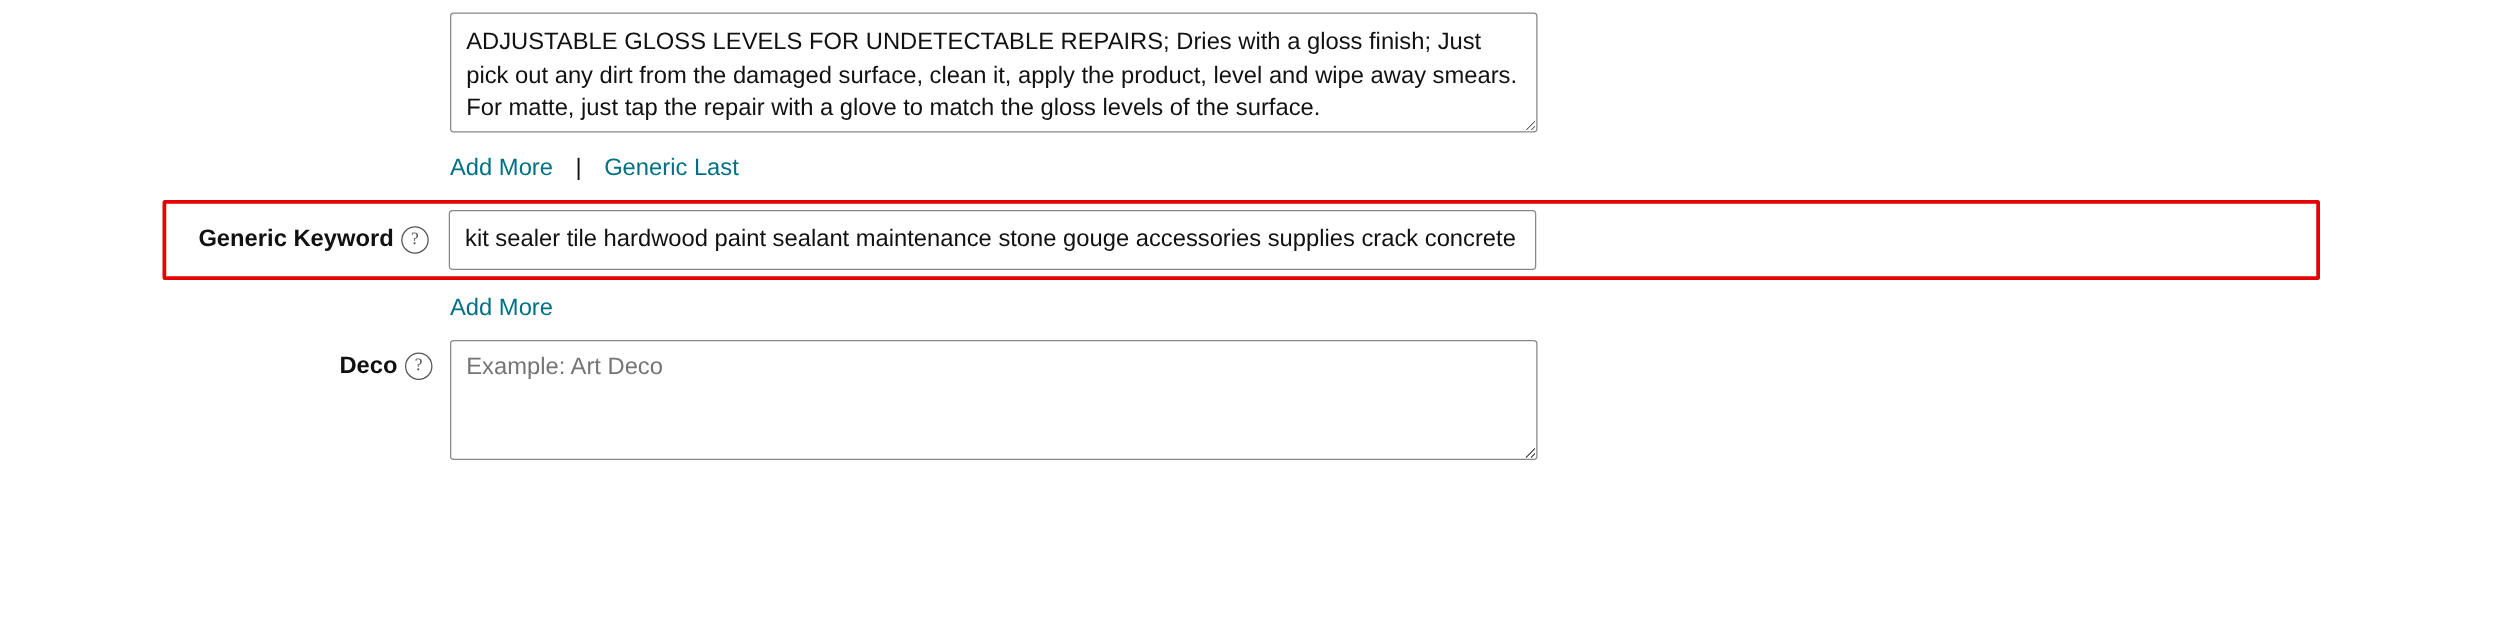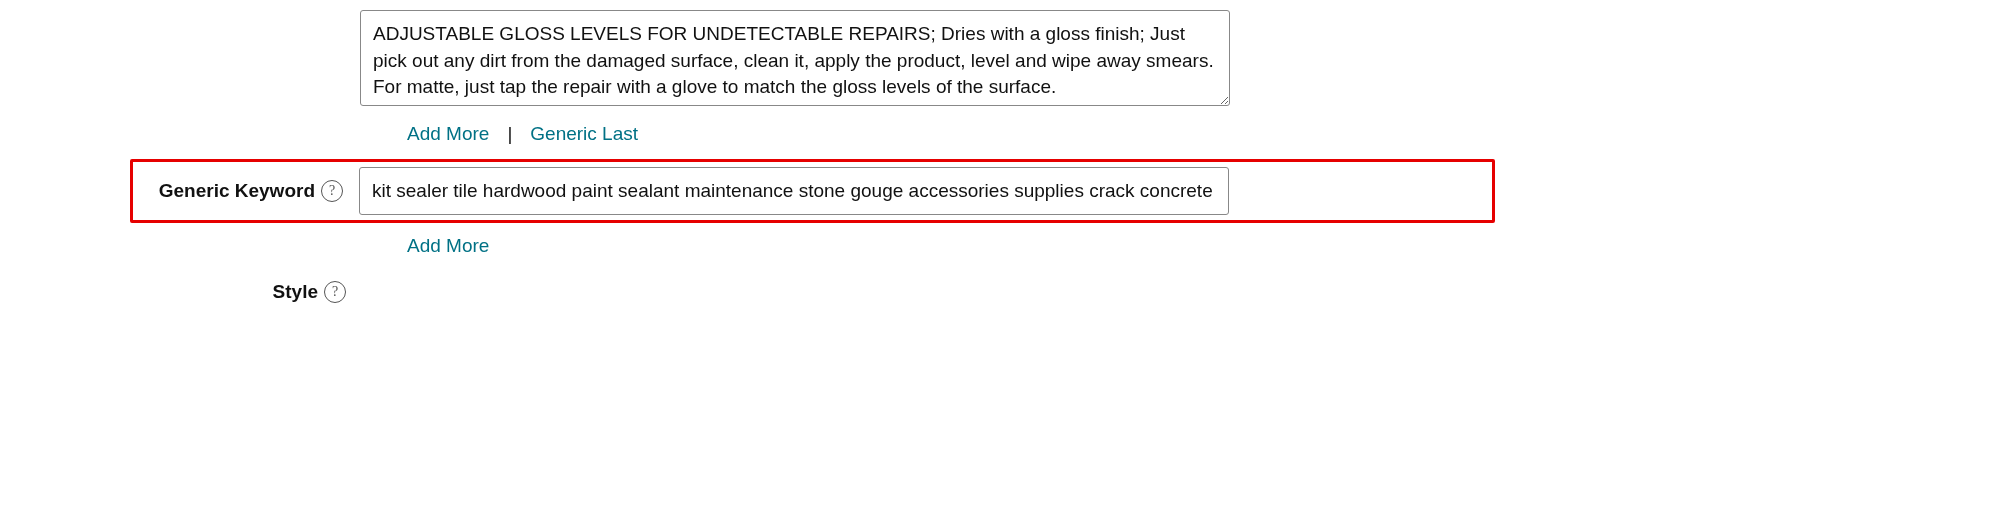--- a/index.html
+++ b/index.html
@@ -56,21 +56,20 @@
     font-size: 19px;
     color: #767676;
     resize: vertical;
     font-family: inherit;
   }
   .actions-row {
     display: flex;
     align-items: center;
     padding: 12px 0 14px 0;
     font-size: 19px;
-    margin-left: 47px;
   }
   .link {
     color: #007185;
     cursor: pointer;
     font-weight: 400;
   }
   .sep {
     margin: 0 18px;
     color: #111;
   }
@@ -88,21 +87,21 @@
     cursor: help;
     font-family: Georgia, serif;
     font-style: normal;
   }
   .highlight-wrap {
     border: 3px solid #e60000;
     border-radius: 2px;
     padding: 5px 6px;
     margin-left: -230px;
     padding-left: 226px;
-    width: 1365px;
+    width: 1726px;
     display: flex;
     align-items: center;
   }
   .highlight-wrap .label-col {
     width: 224px;
     padding-top: 0;
     padding-right: 14px;
     position: absolute;
     margin-left: -226px;
   }
@@ -143,16 +142,19 @@
   <div class="label-col"></div>
   <div class="field-col">
     <div class="actions-row">
       <span class="link">Add More</span>
     </div>
   </div>
 </div>
 
 <div class="form-row" style="align-items:flex-start;">
   <div class="label-col">
-    <span>Style</span>
+    <span>Deco</span>
     <span class="help-icon">?</span>
+  </div>
+  <div class="field-col">
+    <textarea class="placeholder-box" placeholder="Example: Art Deco" style=""></textarea>
   </div>
 </div>
 
 </body></html>

